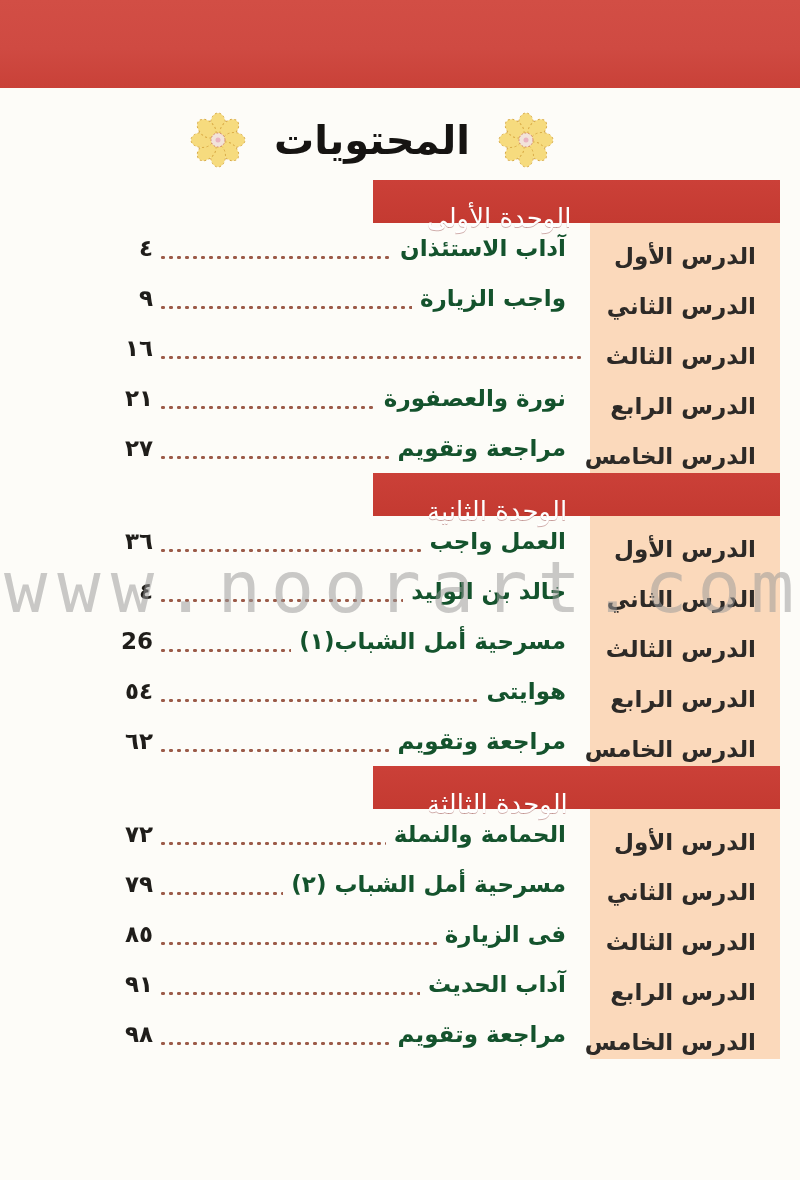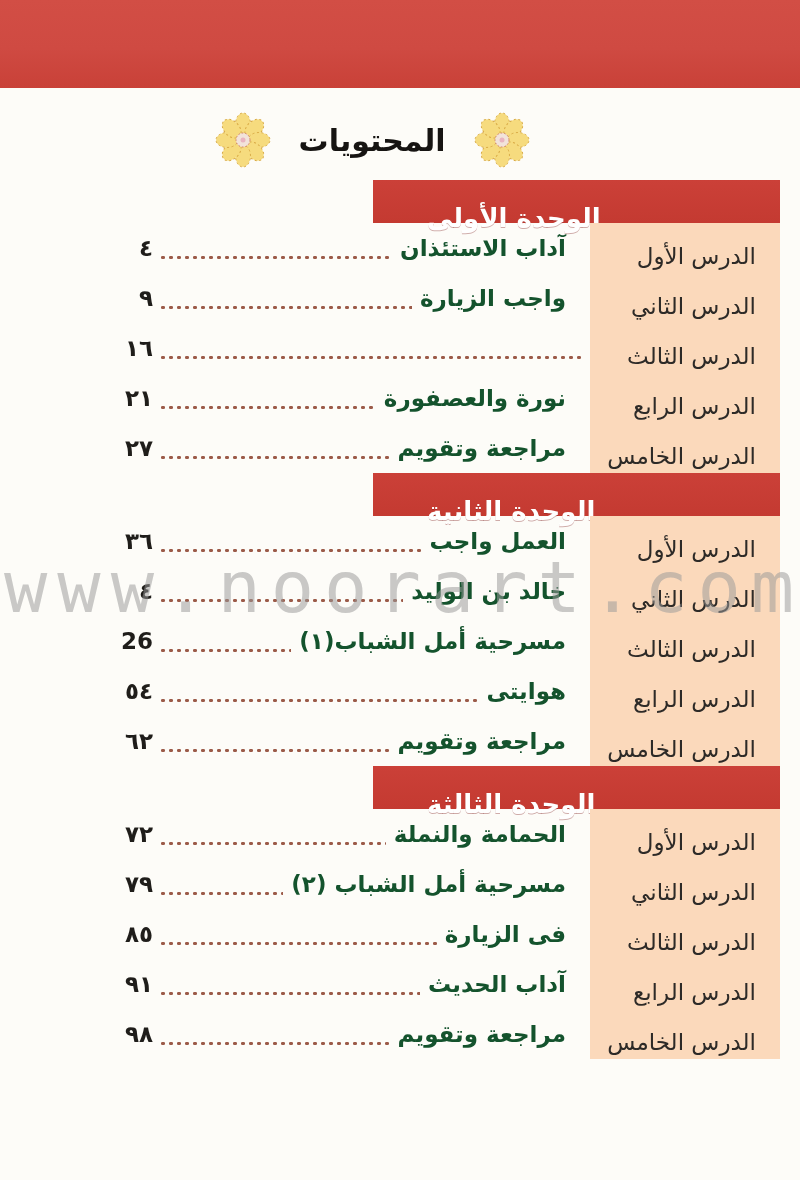--- a/index.html
+++ b/index.html
@@ -22,45 +22,45 @@
   .sheet{position:absolute;inset:0;background:var(--page-bg);}
   .top-band{
     height:88px;width:100%;
     background:linear-gradient(180deg,#d24e45 0%,var(--top-band-red) 55%,#c94138 100%);
   }
   .title-row{
     display:flex;align-items:center;justify-content:center;gap:28px;
     height:80px;margin-top:12px;transform:translateX(-28px);
   }
   .page-title{
-    margin:0;font-size:30px;font-weight:700;color:#161412;letter-spacing:1px;
+    margin:0;font-size:40px;font-weight:700;color:#161412;letter-spacing:1px;
   }
   .flower{display:inline-flex;}
   .unit-bar{
     height:43px;width:407px;margin-right:20px;
     background:linear-gradient(180deg,#cb4038,var(--unit-bar-red));
     display:flex;align-items:center;justify-content:flex-end;
     padding-left:54px;box-sizing:border-box;
   }
   .unit-title{
-    color:#ffffff;font-size:26px;font-weight:700;white-space:nowrap;
+    color:#ffffff;font-size:26px;font-weight:400;white-space:nowrap;
     text-shadow:0 1px 0 rgba(120,20,20,.35);
     margin-top:32px;
   }
   .rows{display:block;}
   .row{
     display:flex;align-items:center;height:50px;
     padding-left:105px;padding-right:20px;box-sizing:border-box;
   }
   .lesson-label{
     width:190px;height:100%;flex:0 0 190px;
     background:var(--strip-pink);
     display:flex;align-items:center;justify-content:flex-start;
     box-sizing:border-box;padding:15px 24px 0 8px;
-    font-size:23px;font-weight:400;color:#2d2a27;white-space:nowrap;
+    font-size:23px;font-weight:700;color:#2d2a27;white-space:nowrap;
   }
   .lesson-title{
     margin-right:24px;font-size:23px;font-weight:700;color:#14532d;
     white-space:nowrap;
   }
   .dots{
     flex:1;height:5px;margin:18px 8px 0 6px;
     background-image:radial-gradient(circle,var(--dot-brown) 1.7px,transparent 2px);
     background-size:8px 5px;background-repeat:repeat-x;
   }

